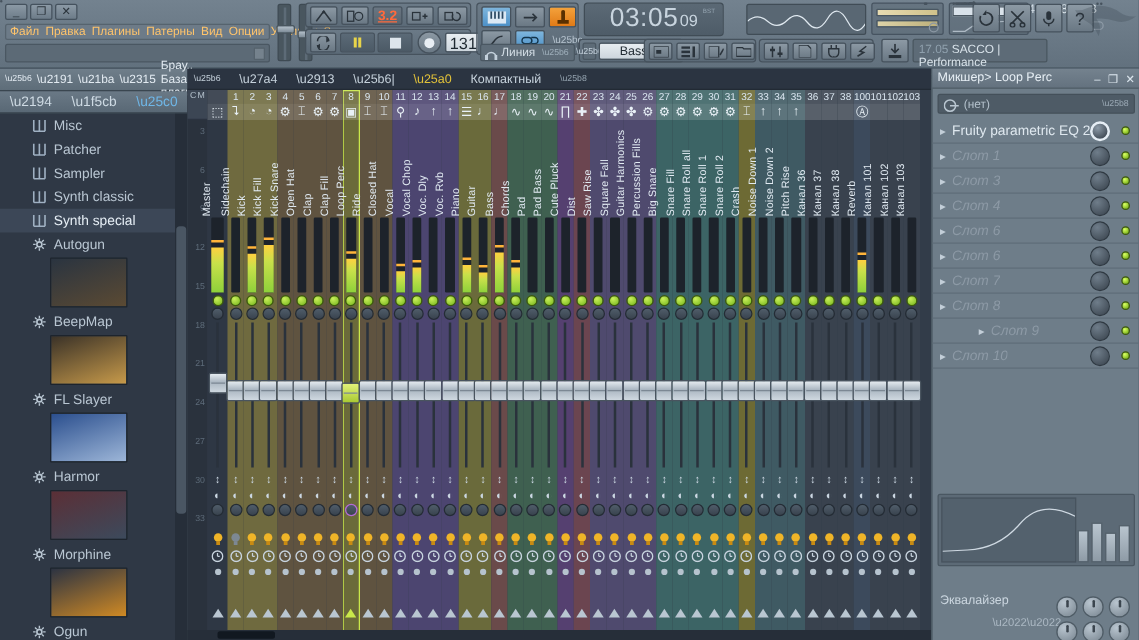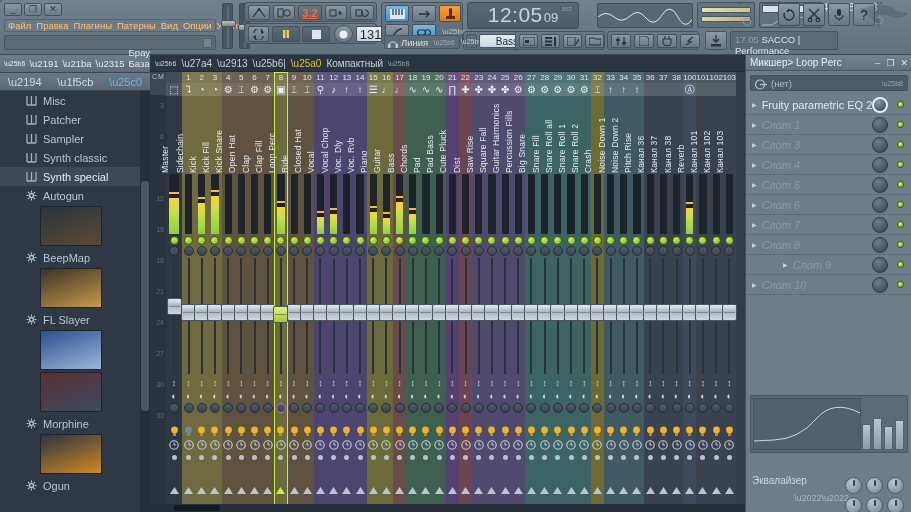--- a/index.html
+++ b/index.html
@@ -98,21 +98,21 @@
     color:#b9c6d2;font-size:11px;white-space:nowrap;}
   .bitem.sel{background:#3c4757;color:#e6eef5;}
   .bitem .ic{width:11px;height:11px;display:inline-block;}
   .thumb{margin:1px 0 2px 40px;width:62px;height:40px;border:1px solid #1d242d;border-radius:1px;}
   .scroll-v{position:absolute;right:0;top:36px;width:10px;height:421px;background:#262e39;}
   .scroll-v .th{position:absolute;left:1px;top:90px;width:8px;height:230px;background:#4a5663;border-radius:3px;}
 
   
   .mixer{position:absolute;left:150px;top:55px;width:595px;height:457px;background:#323c49;}
   .mxhead{position:absolute;left:0;top:0;width:595px;height:17px;
-     background:#2b3441;display:flex;align-items:center;gap:5px;padding:0 5px;
+     background:#2b3441;display:flex;align-items:center;gap:15px;padding:0 5px;
      color:#c6d2dc;font-size:10px;border-bottom:1px solid #222a34;}
   .mxbody{position:absolute;left:0;top:17px;width:595px;height:440px;}
 
   .scalecol{position:absolute;left:0;top:0;width:16px;height:440px;background:#2a323d;}
   .scalecol .t{position:absolute;right:2px;color:#5d6b79;font-size:7px;}
 
   .strips{position:absolute;left:16px;top:0;width:579px;height:440px;
       display:flex;}
   .strip{position:relative;height:440px;flex:0 0 auto;}
   .strip .num{height:11px;text-align:center;font-size:8px;line-height:11px;color:#d9e5ef;}
@@ -312,21 +312,21 @@
       <svg width="10" height="9" viewBox="0 0 10 9" style="position:absolute;left:3px;top:3px">
           <path d="M1 7 a3 3 0 0 1 8 0" stroke="#c3d0db" fill="none" stroke-width="1.1"></path>
           <rect x="0" y="5" width="2.4" height="4" fill="#c3d0db"></rect>
           <rect x="7.6" y="5" width="2.4" height="4" fill="#c3d0db"></rect>
         </svg>
       <span>Линия</span>
       <span class="ar">\u25b6</span>
     </div>
 
     <div class="clock" style="left:467px;top:2px;width:112px;height:27px;">
-      <b>12:05</b>
+      <b>03:05</b>
       <i>09</i>
       <u>BST</u>
     </div>
 
     <div class="panelbox" style="left:463px;top:31px;width:84px;height:19px;">
       <div style="position:absolute;left:2px;top:2px;width:11px;height:14px;background:#5d6b77;border:1px solid #4a5762;border-radius:2px;display:flex;align-items:center;justify-content:center;color:#c3d0db;font-size:7px;">\u25b6</div>
       <div class="patsel" style="left:15px;top:2px;width:52px;height:14px;">Bass</div>
       <div style="position:absolute;left:69px;top:2px;width:12px;height:14px;background:linear-gradient(#8c99a4,#6a7884);border:1px solid #46525d;border-radius:2px;display:flex;align-items:center;justify-content:center;color:#29323a;font-size:10px;">+</div>
     </div>
 
@@ -591,20 +591,27 @@
         </div>
         <div class="thumb" style="background: linear-gradient(160deg, rgb(58, 50, 40), rgb(199, 154, 74));"></div>
         <div class="bitem">
           <span class="ic"><svg width="11" height="11" viewBox="0 0 11 11">
               <circle cx="5.5" cy="5.5" r="2" fill="none" stroke="#b9c6d2" stroke-width="1.3"></circle>
               <path d="M5.5 0.5 v2 M5.5 8.5 v2 M0.5 5.5 h2 M8.5 5.5 h2 M2 2 l1.4 1.4 M7.6 7.6 l1.4 1.4 M9 2 l-1.4 1.4 M3.4 7.6 L2 9" stroke="#b9c6d2" stroke-width="1.1"></path>
             </svg></span>
           <span>FL Slayer</span>
         </div>
         <div class="thumb" style="background: linear-gradient(160deg, rgb(43, 79, 142), rgb(157, 182, 216));"></div>
+        <div class="bitem">
+          <span class="ic"><svg width="11" height="11" viewBox="0 0 11 11">
+              <circle cx="5.5" cy="5.5" r="2" fill="none" stroke="#b9c6d2" stroke-width="1.3"></circle>
+              <path d="M5.5 0.5 v2 M5.5 8.5 v2 M0.5 5.5 h2 M8.5 5.5 h2 M2 2 l1.4 1.4 M7.6 7.6 l1.4 1.4 M9 2 l-1.4 1.4 M3.4 7.6 L2 9" stroke="#b9c6d2" stroke-width="1.1"></path>
+            </svg></span>
+          <span>Harmor</span>
+        </div>
         <div class="thumb" style="background: linear-gradient(160deg, rgb(91, 47, 54), rgb(60, 74, 92));"></div>
         <div class="bitem">
           <span class="ic"><svg width="11" height="11" viewBox="0 0 11 11">
               <circle cx="5.5" cy="5.5" r="2" fill="none" stroke="#b9c6d2" stroke-width="1.3"></circle>
               <path d="M5.5 0.5 v2 M5.5 8.5 v2 M0.5 5.5 h2 M8.5 5.5 h2 M2 2 l1.4 1.4 M7.6 7.6 l1.4 1.4 M9 2 l-1.4 1.4 M3.4 7.6 L2 9" stroke="#b9c6d2" stroke-width="1.1"></path>
             </svg></span>
           <span>Morphine</span>
         </div>
         <div class="thumb" style="background: linear-gradient(160deg, rgb(44, 51, 66), rgb(208, 138, 36));"></div>
         <div class="bitem">

